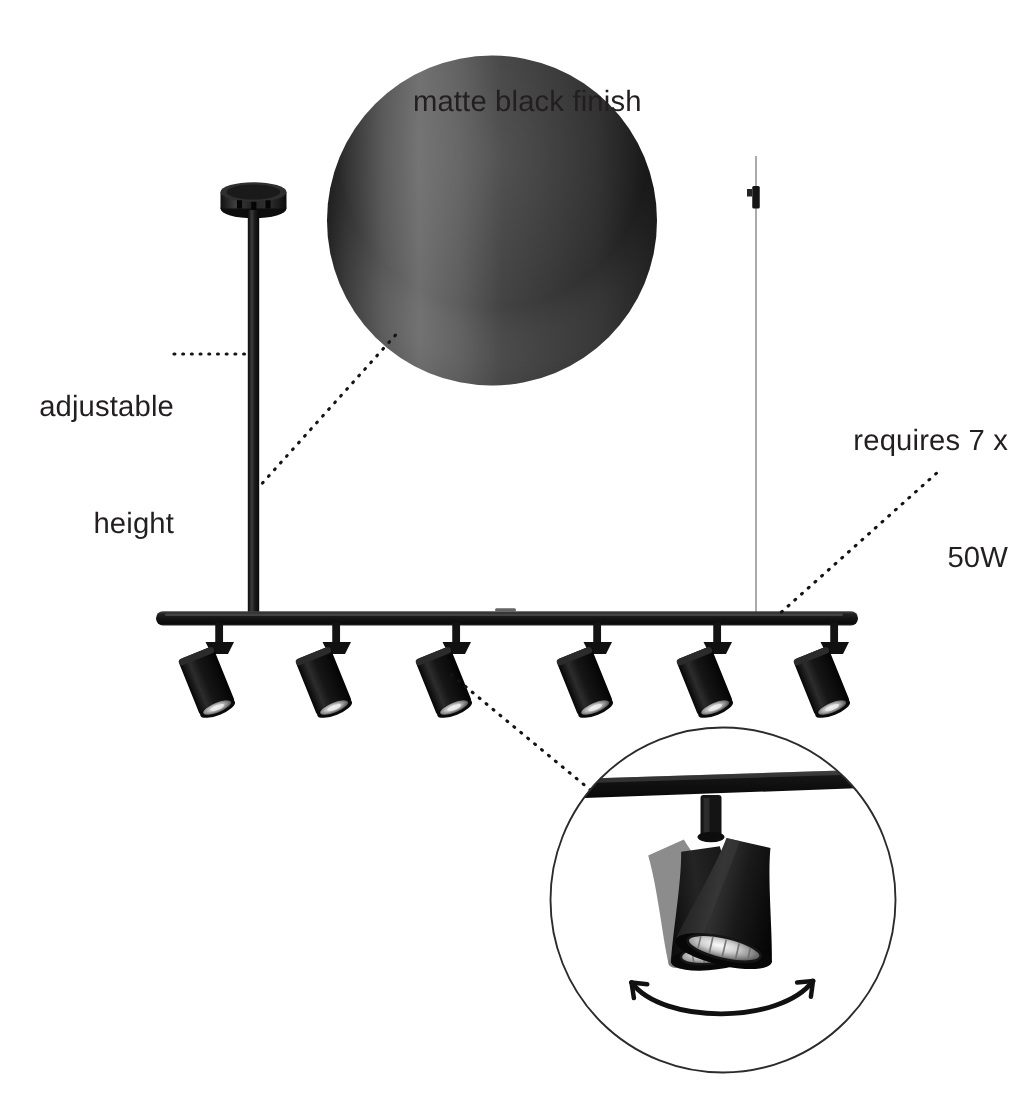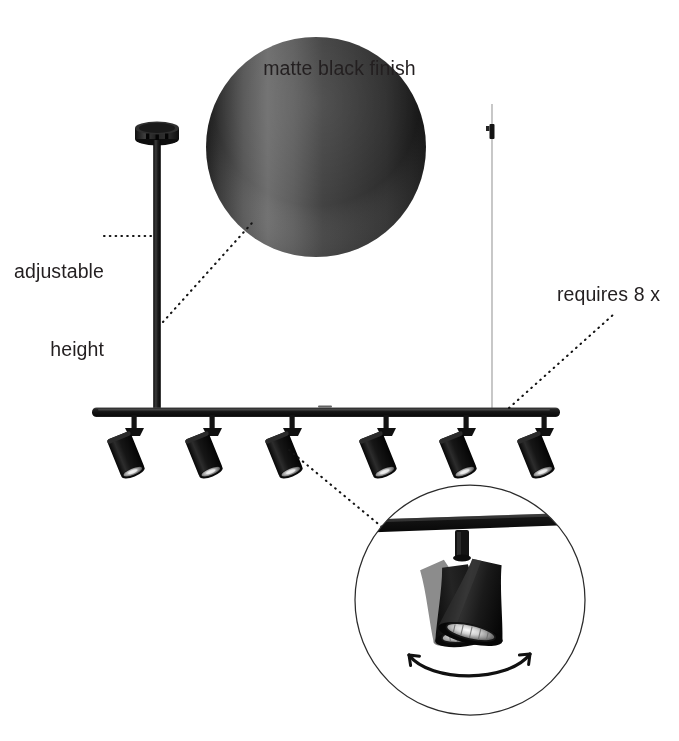--- a/index.html
+++ b/index.html
@@ -2,21 +2,21 @@
 <html><head>
 <meta charset="utf-8">
 <style>
   html,body{margin:0;padding:0;background:#ffffff;}
   body{
     width:679px;height:741px;position:relative;overflow:hidden;
     font-family:"Liberation Sans", sans-serif;
     color:#231f20;
     -webkit-font-smoothing:antialiased;
   }
-  .stage{position:absolute;left:0;top:0;width:568px;height:741px;}
+  .stage{position:absolute;left:12px;top:0;width:568px;height:741px;}
   svg.layer{position:absolute;left:0;top:0;width:679px;height:741px;overflow:visible;}
 
   
   .anno{position:absolute;font-size:19.5px;line-height:26px;letter-spacing:.1px;color:#231f20;white-space:pre;}
   #lbl-matte{left:0;top:3px;width:679px;text-align:center;}
   #lbl-height{left:-12px;top:206px;width:116px;text-align:right;}
   #lbl-bulbs{left:468px;top:229px;width:192px;text-align:right;}
   #lbl-heads{left:0;top:713px;width:679px;text-align:center;}
   .anno span{display:block;}
 </style>
@@ -287,20 +287,21 @@
   <div class="anno" id="lbl-matte">
     <span>matte black finish</span>
   </div>
 
   <div class="anno" id="lbl-height">
     <span>adjustable</span>
     <span>height</span>
   </div>
 
   <div class="anno" id="lbl-bulbs">
-    <span>requires 8 x</span>
+    <span>requires 7 x</span>
+    <span>50W</span>
   </div>
 
   <div class="anno" id="lbl-heads">
     
   </div>
 
 </div>
 
 </body></html>

